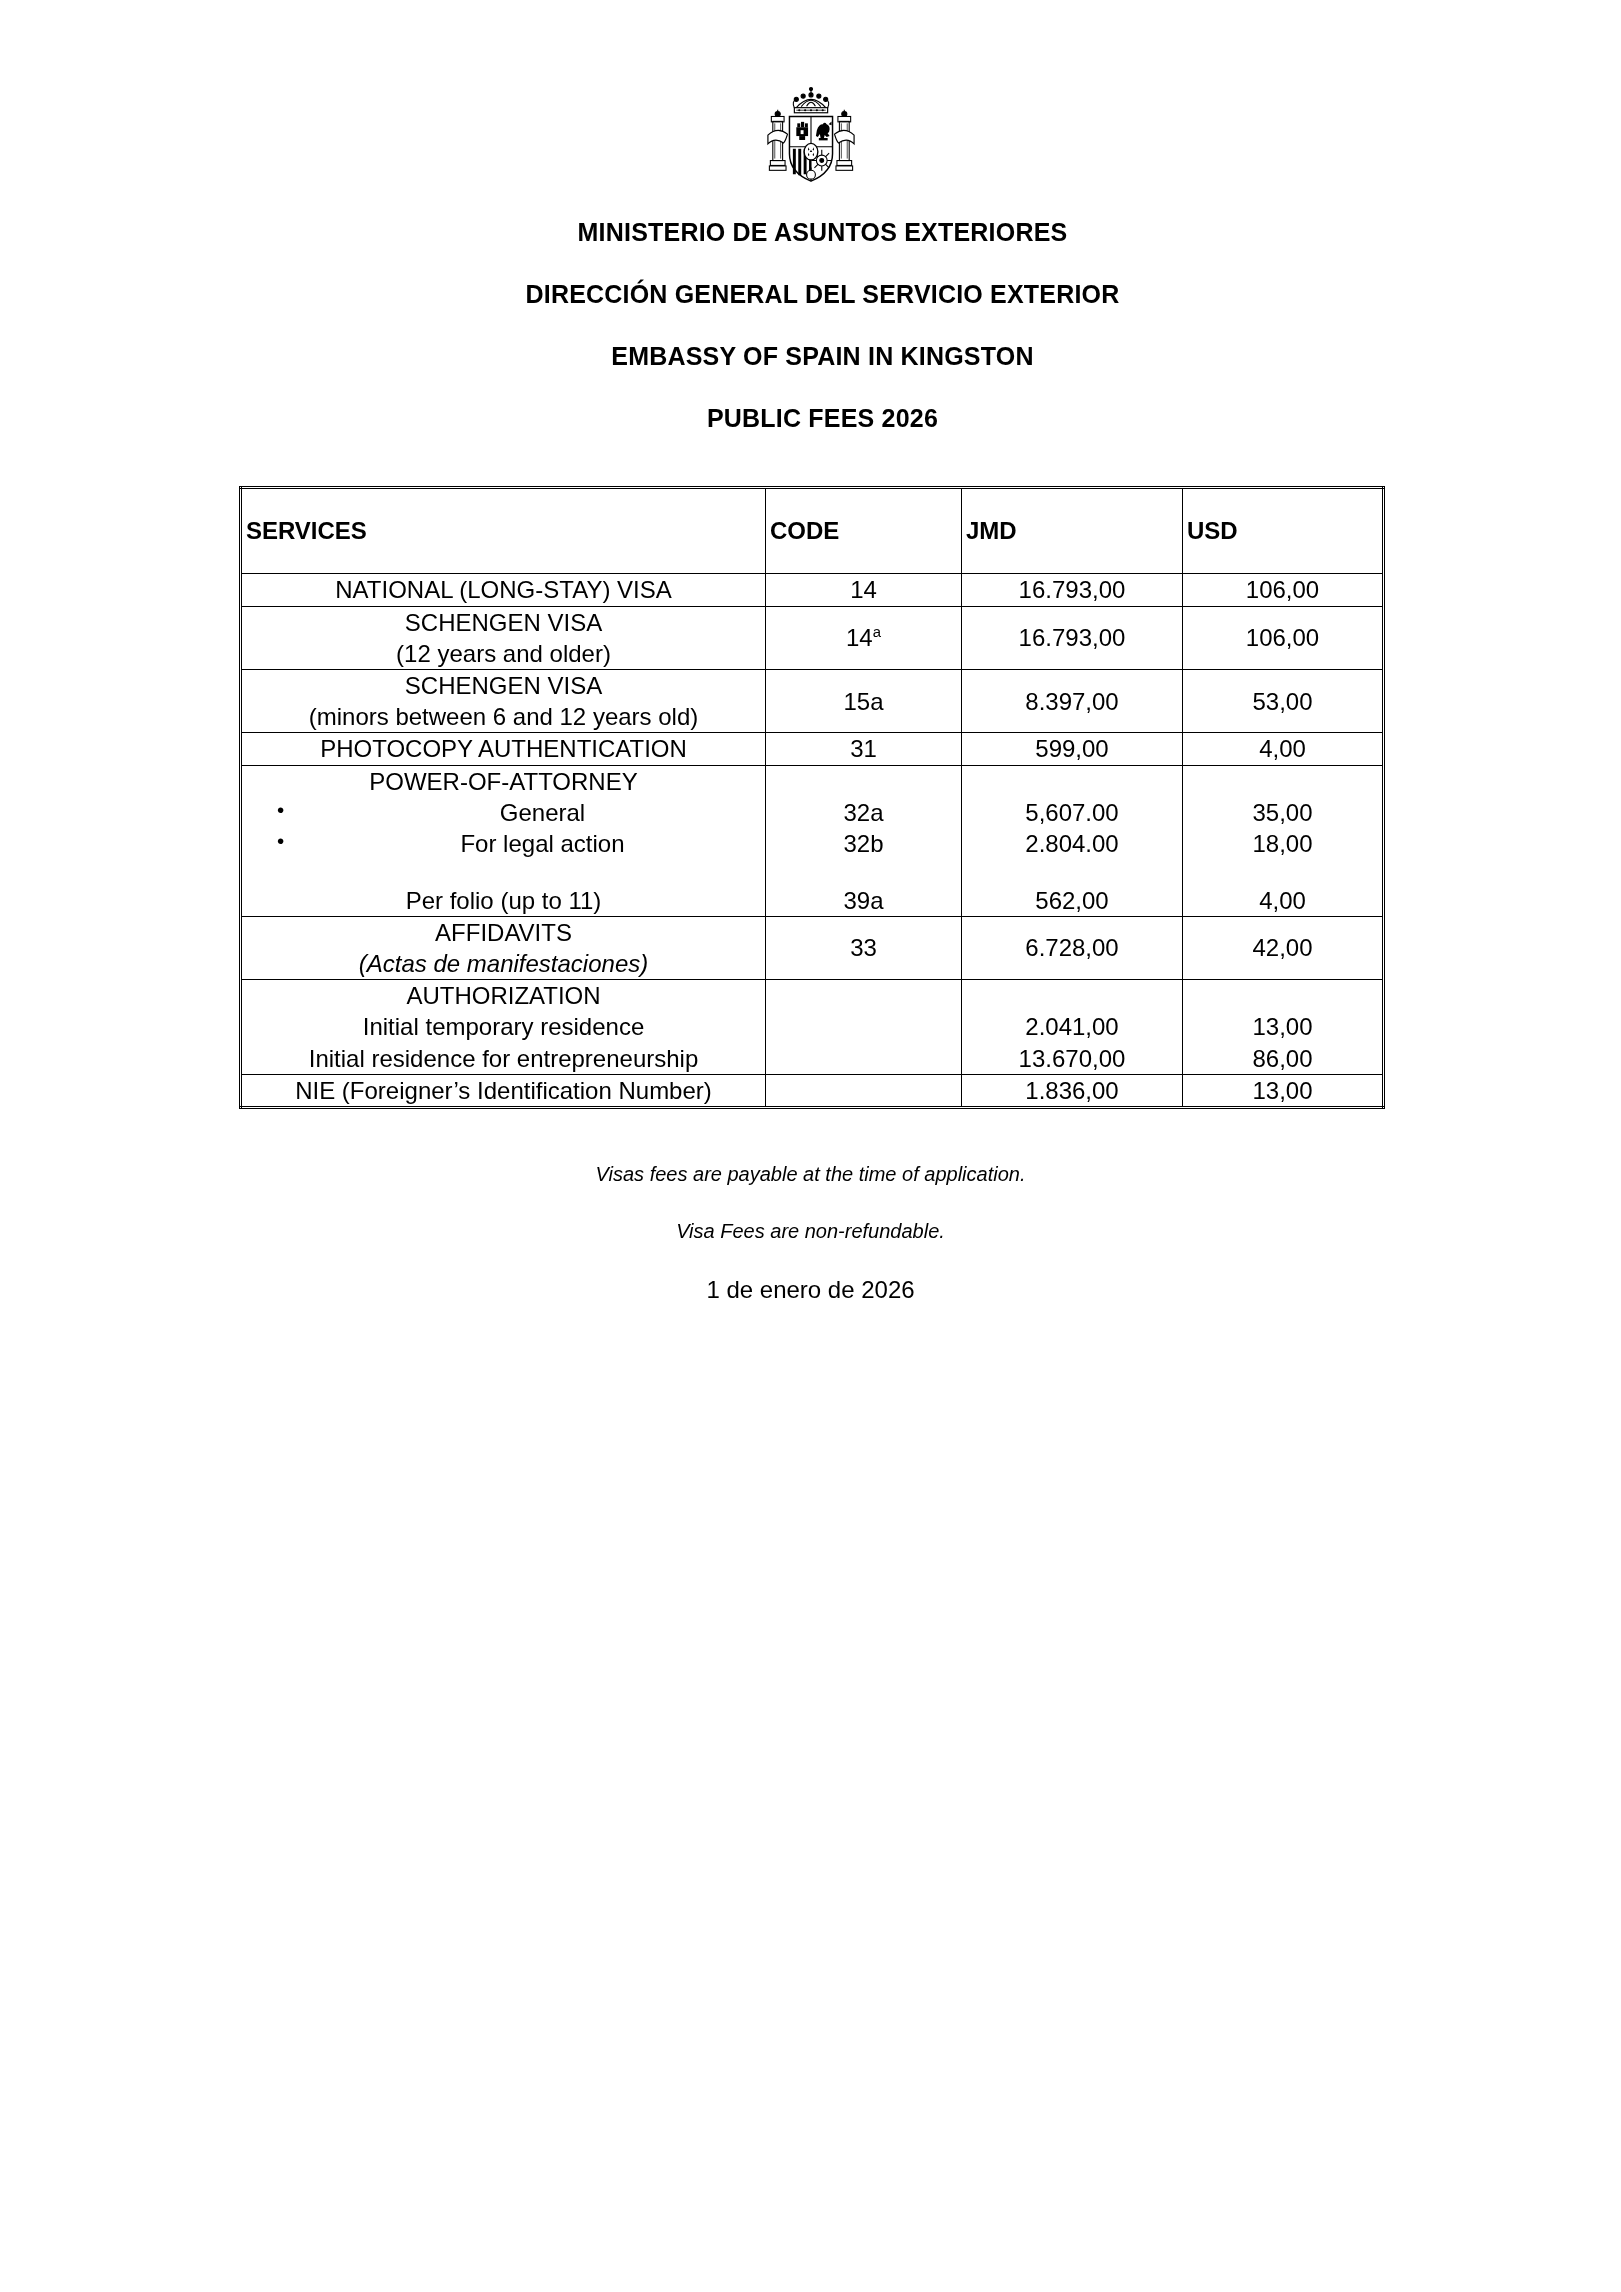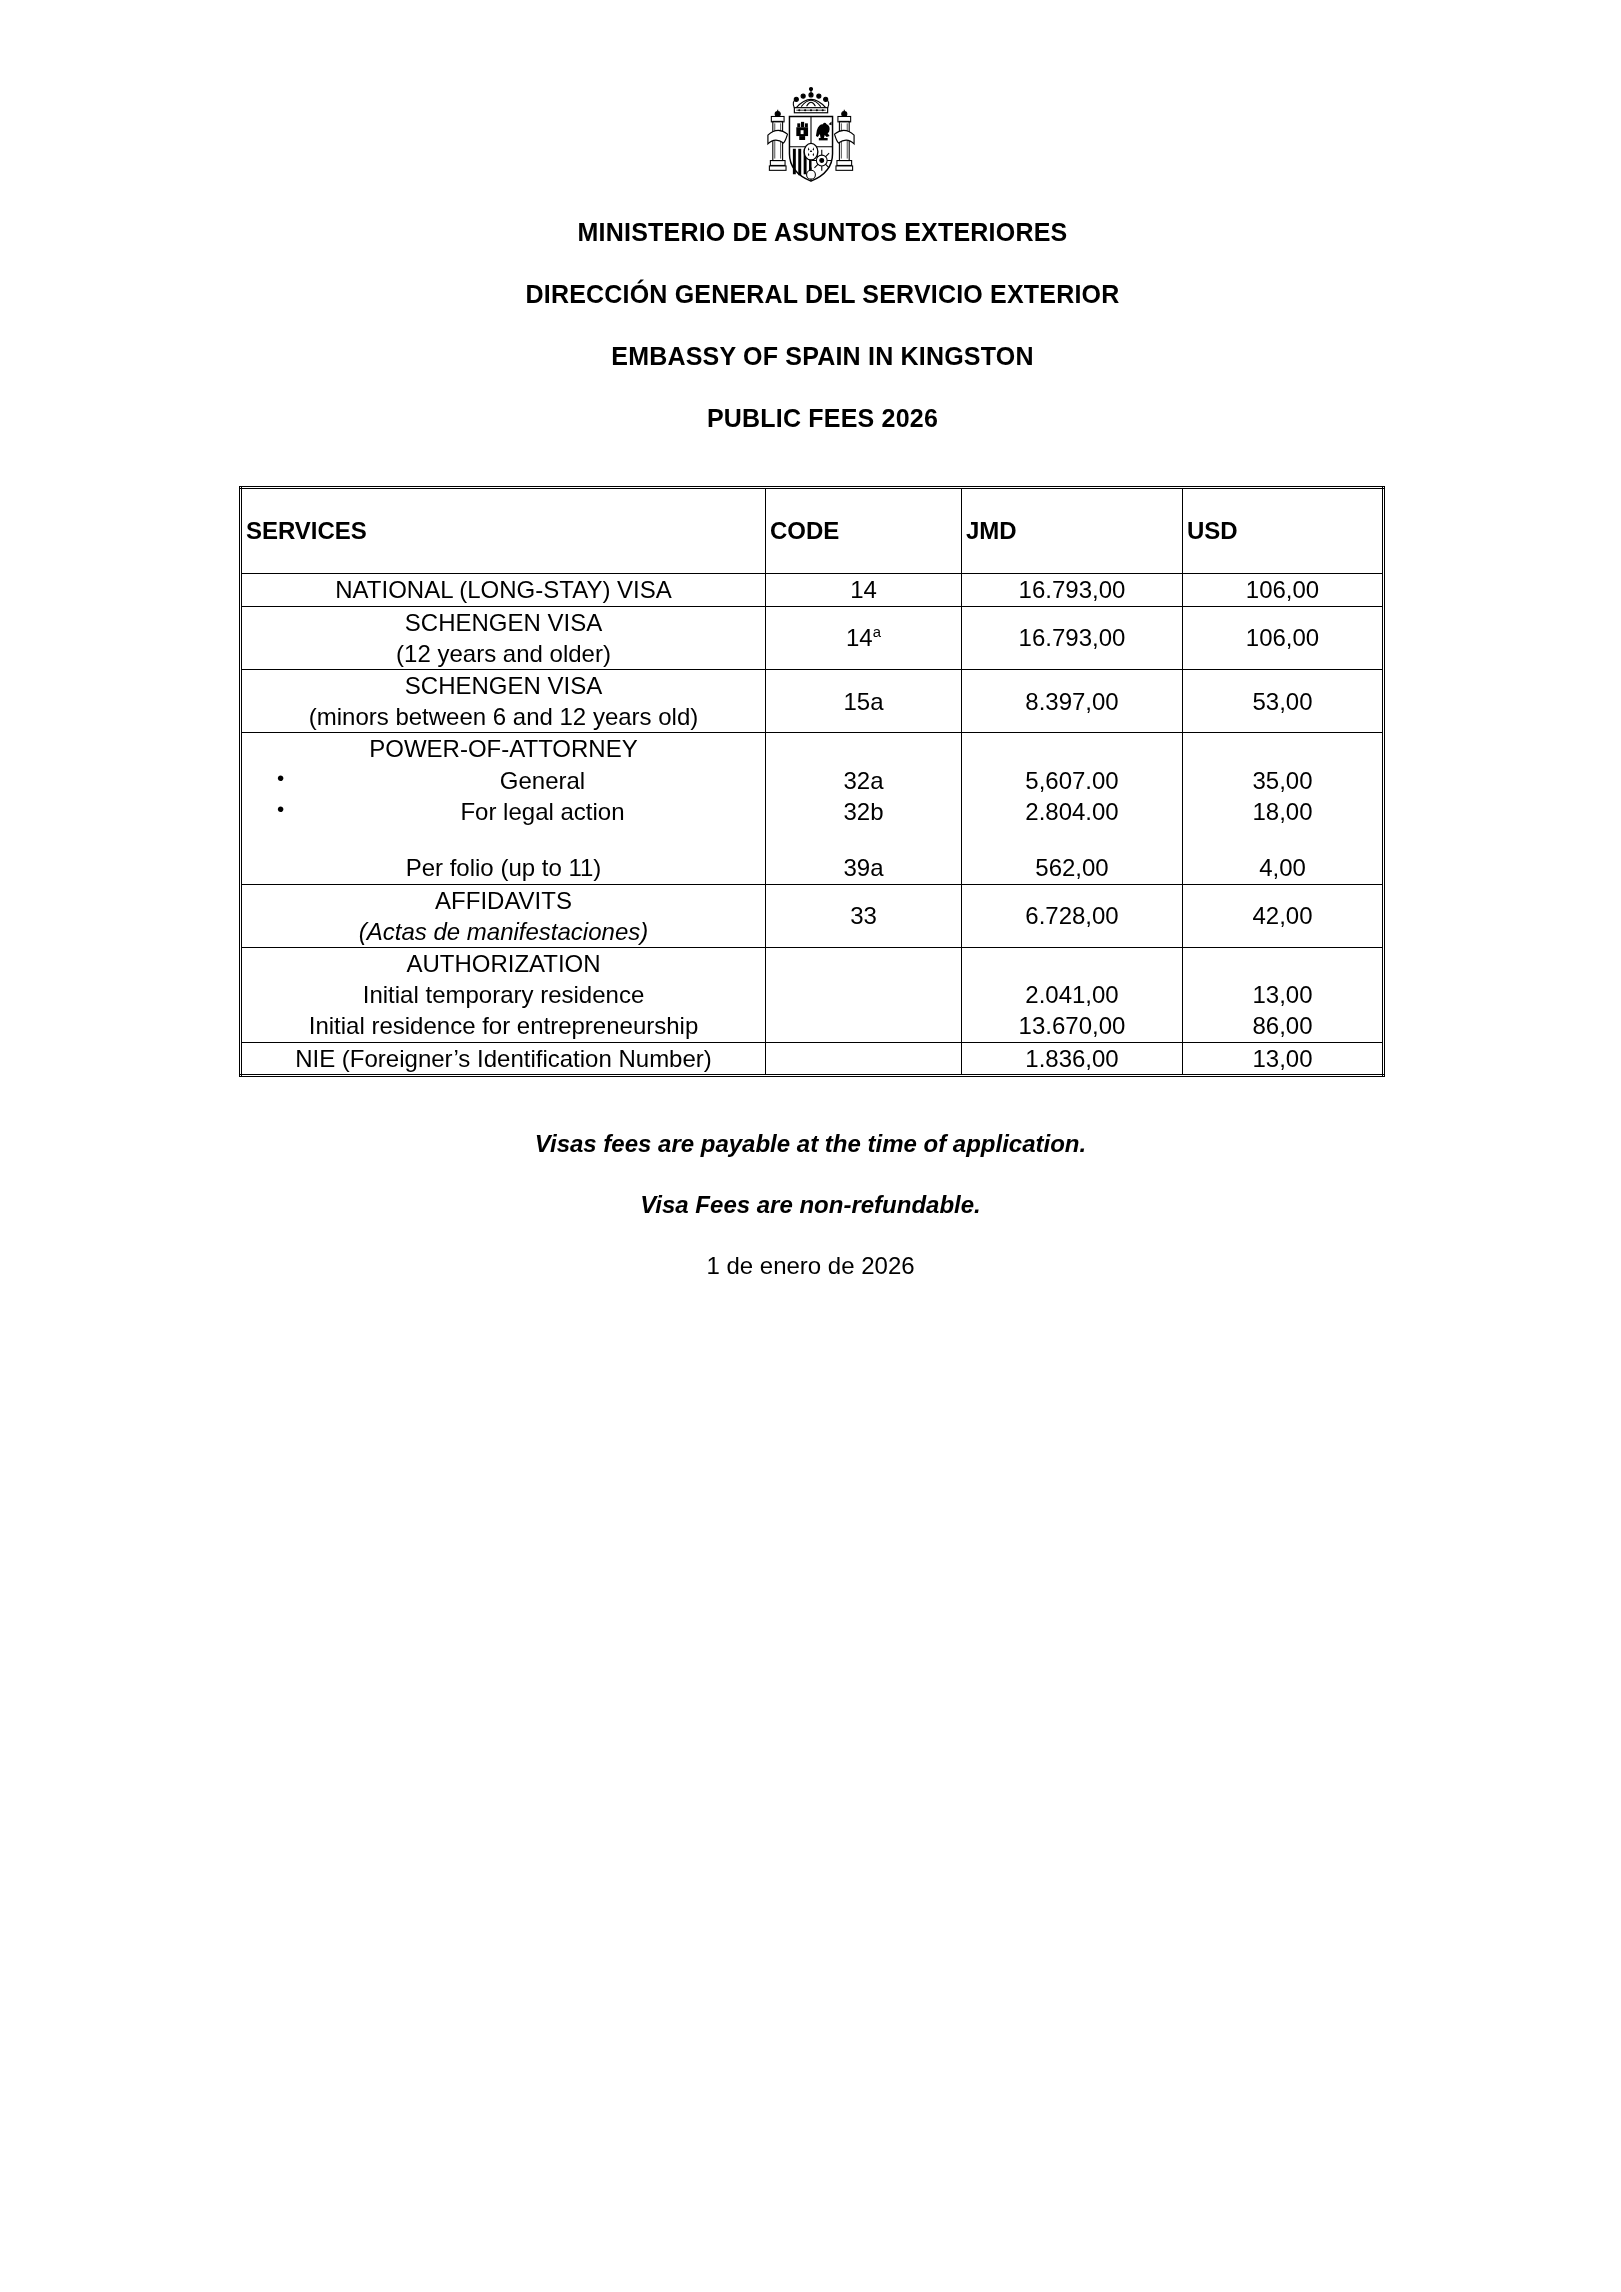--- a/index.html
+++ b/index.html
@@ -117,25 +117,24 @@
 
   .stack-line { display: block; }
 
   
   .notes {
     width: 100%;
     text-align: center;
     margin-top: 55px;
   }
   .notes .note {
-    font-size: 24px;
+    font-size: 20px;
     font-style: italic;
     line-height: 1;
     margin: 0 0 37px 0;
-    font-weight: bold;
   }
   .notes .date {
     font-size: 24px;
     line-height: 1;
     margin: 0;
   }
 </style>
 </head>
 <body>
 
@@ -294,20 +293,26 @@
         <tr>
           <td class="serv">
             <span class="stack-line">SCHENGEN VISA</span>
             <span class="stack-line">(minors between 6 and 12 years old)</span>
           </td>
           <td class="num">15a</td>
           <td class="num">8.397,00</td>
           <td class="num">53,00</td>
         </tr>
 
+        <tr>
+          <td class="serv row-pad-lg">PHOTOCOPY AUTHENTICATION</td>
+          <td class="num row-pad-lg">31</td>
+          <td class="num row-pad-lg">599,00</td>
+          <td class="num row-pad-lg">4,00</td>
+        </tr>
 
         <tr>
           <td class="serv row-pad-xl">
             <span class="stack-line">POWER-OF-ATTORNEY</span>
             <ul class="bullets">
               <li>General</li>
               <li>For legal action</li>
             </ul>
             <span class="stack-line gap-top">Per folio (up to 11)</span>
           </td>

